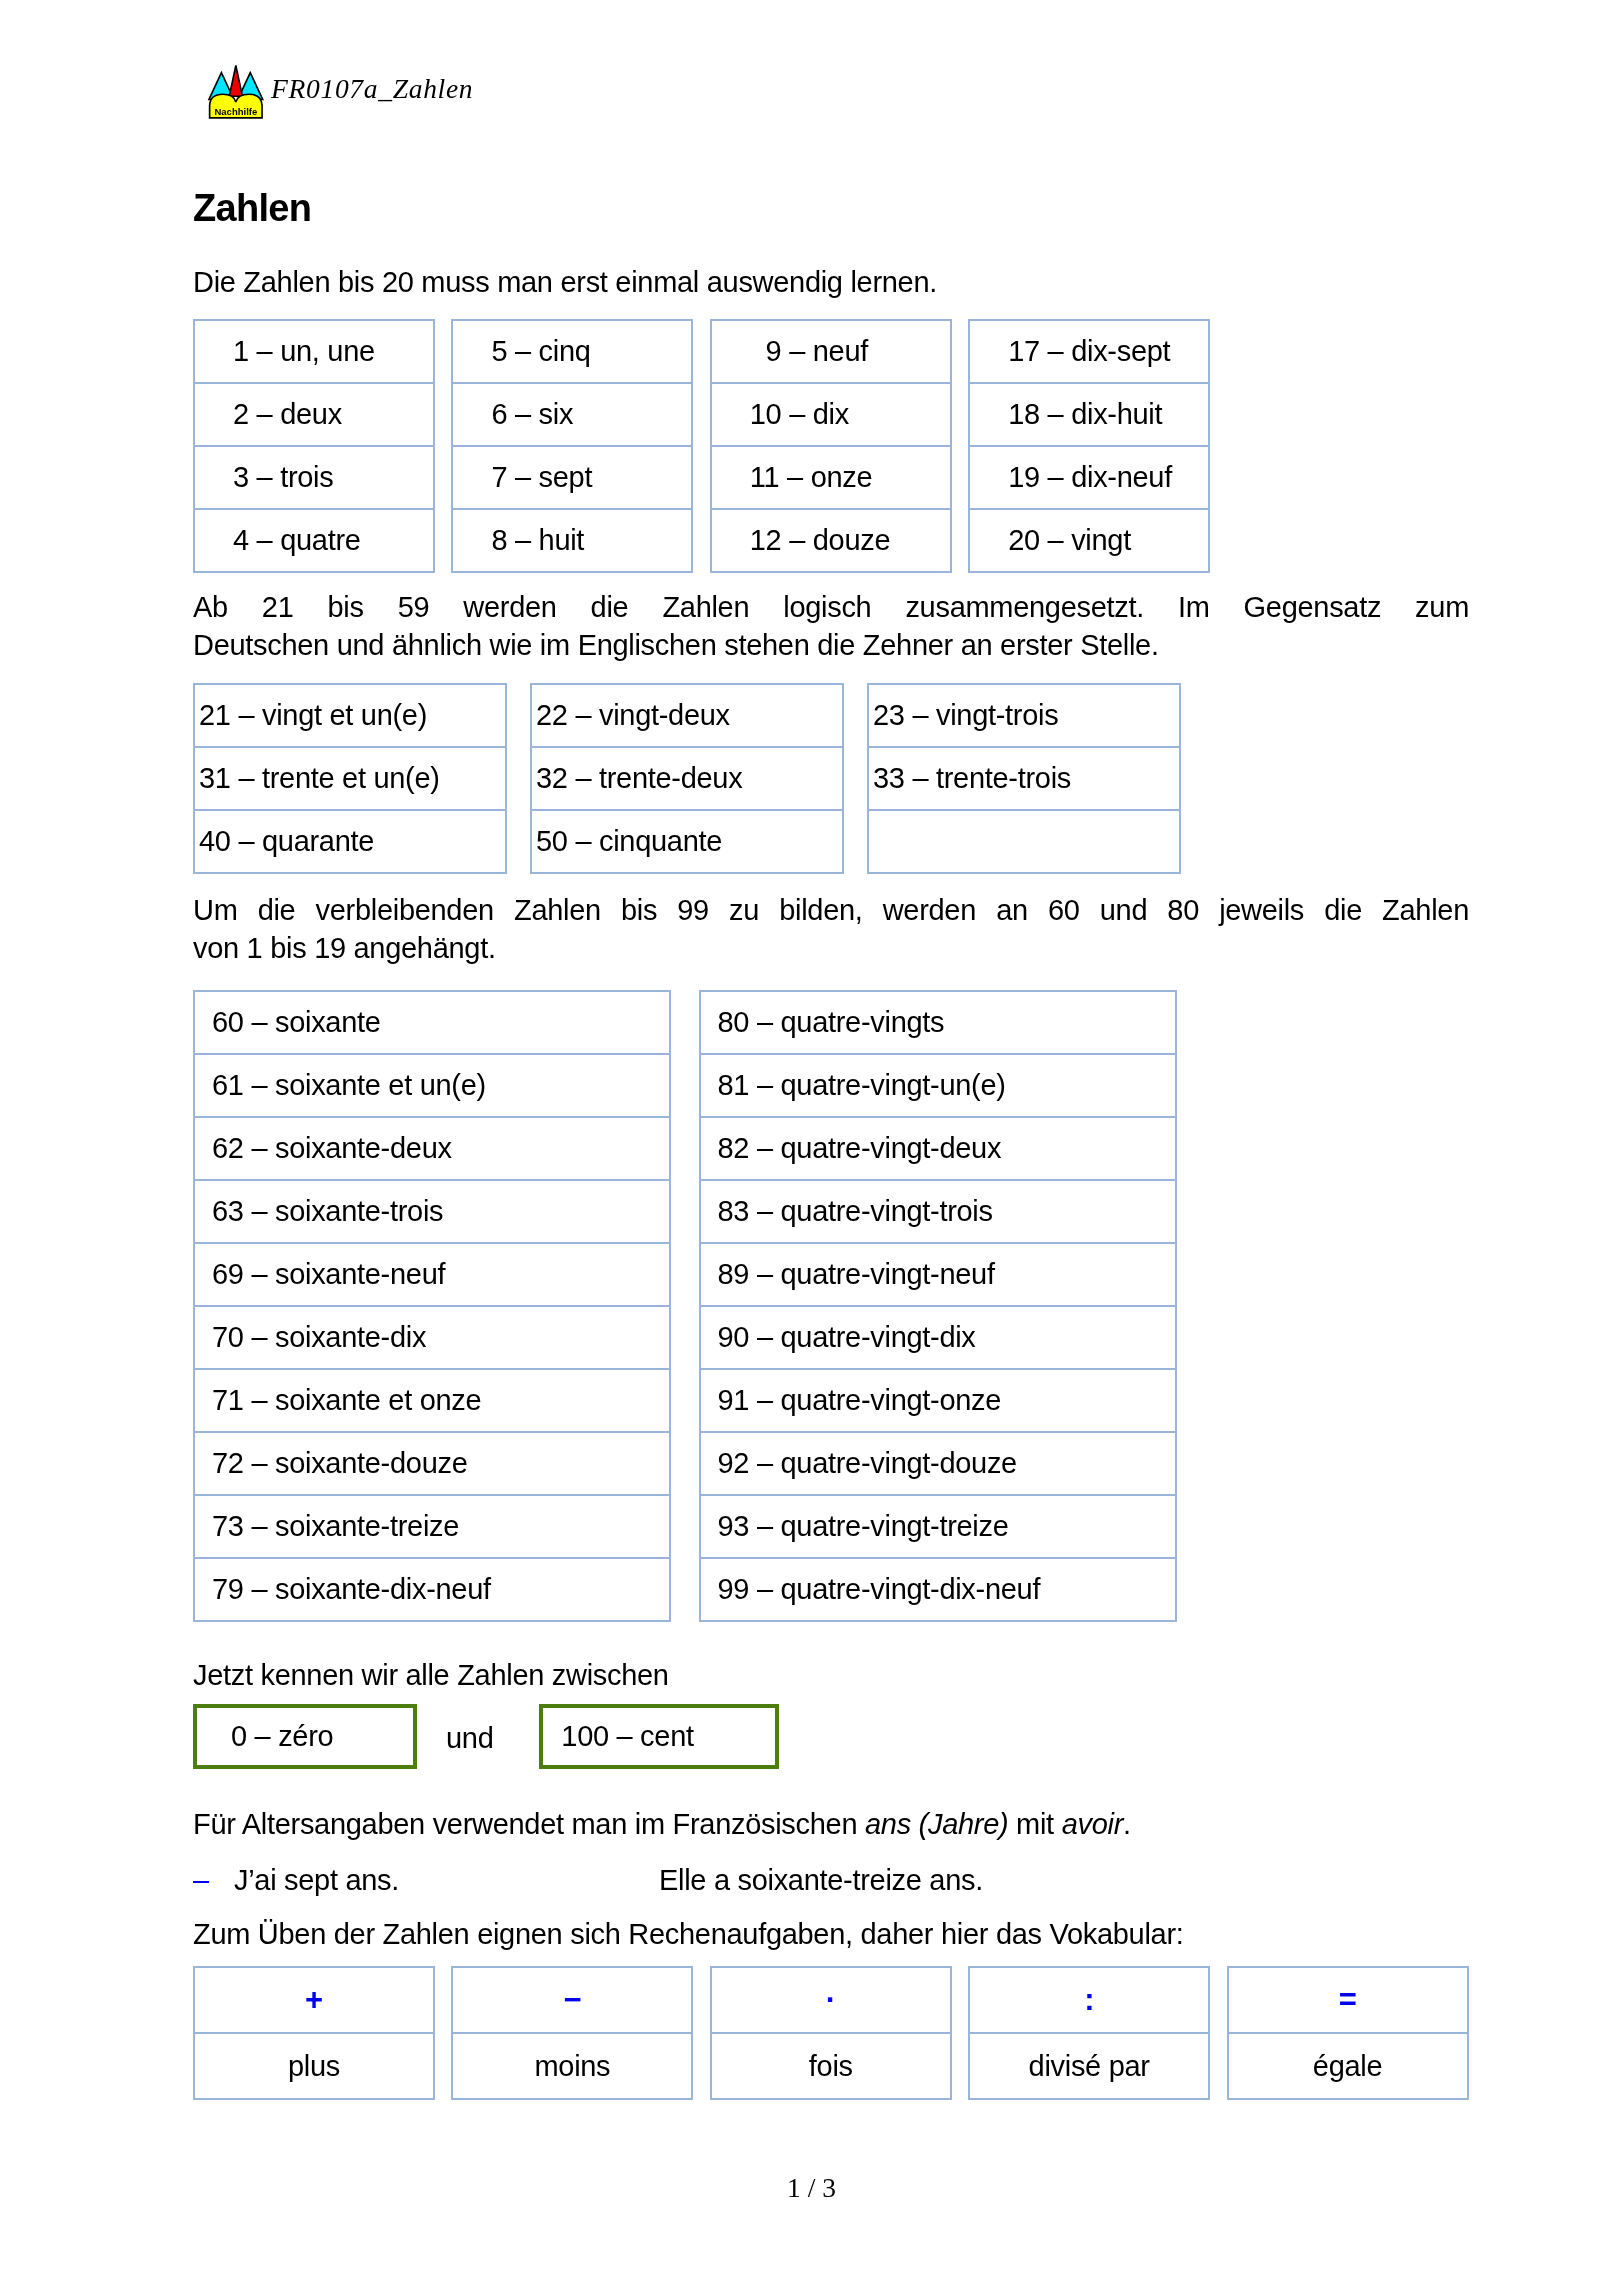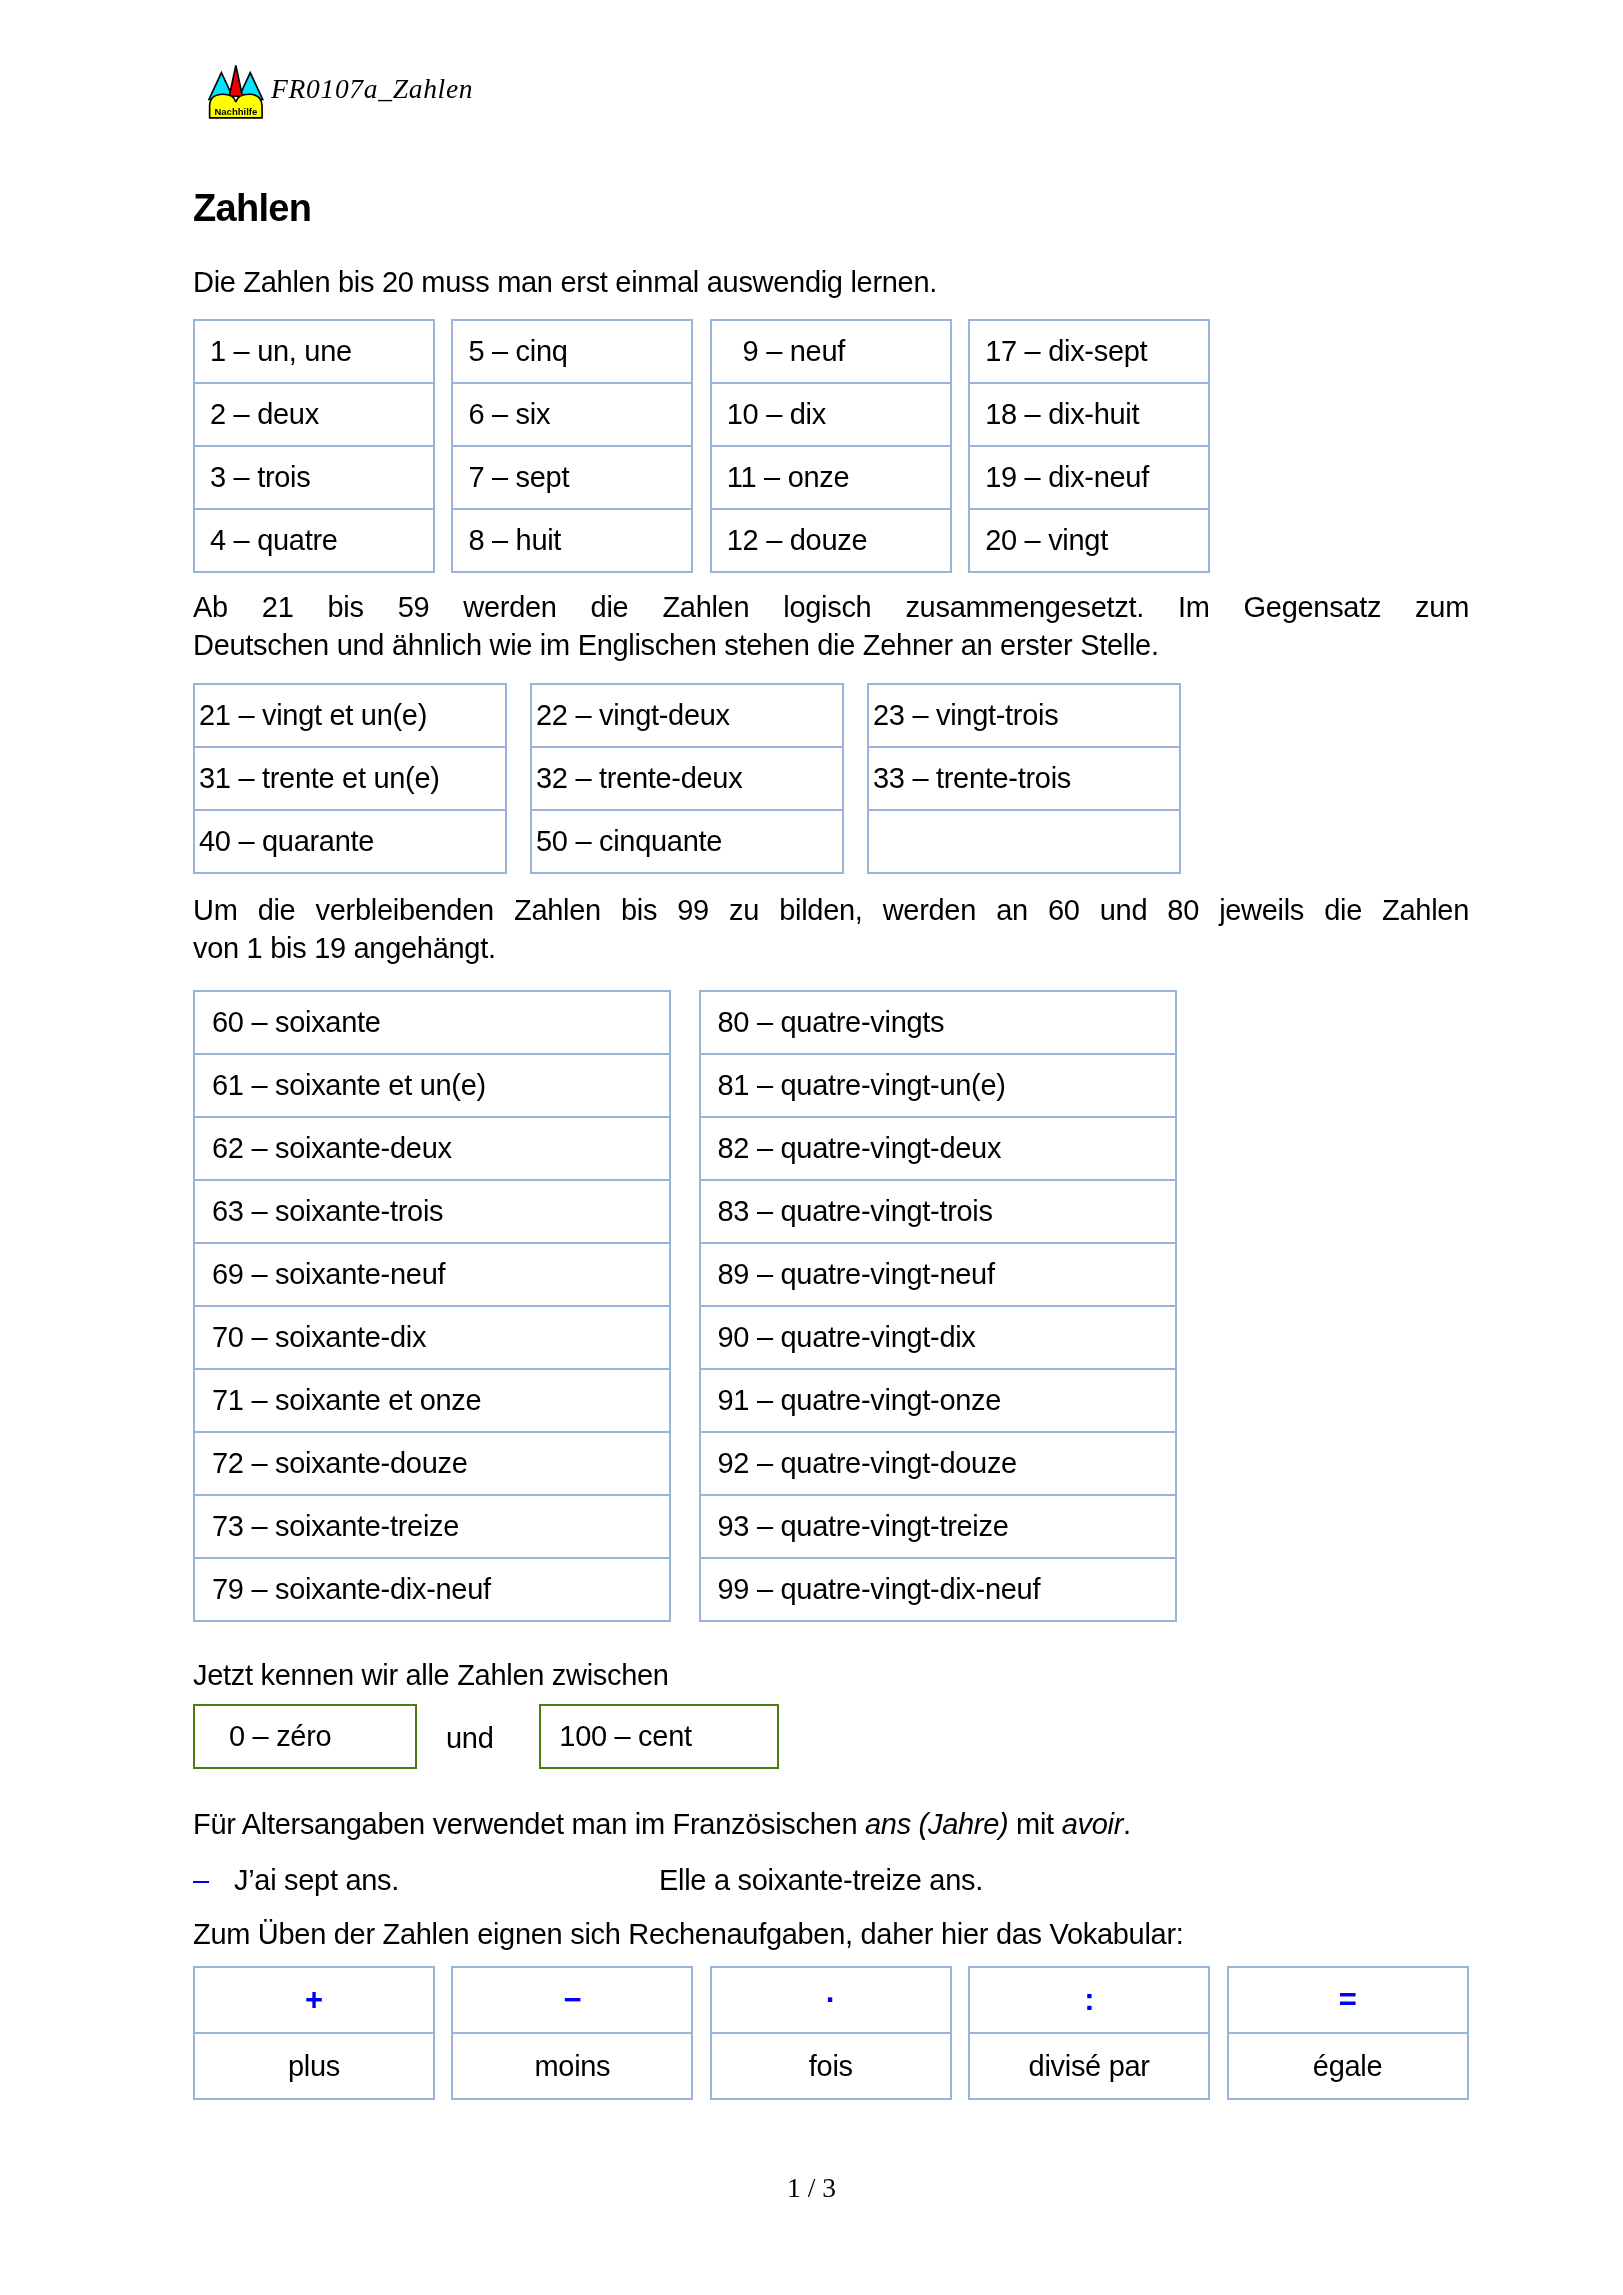--- a/index.html
+++ b/index.html
@@ -27,26 +27,26 @@
   
   .tbl{position:absolute;left:193px;display:flex;}
   .col{display:flex;flex-direction:column;}
   .cell{
     box-sizing:border-box;border:2px solid #9ab5d9;background:#fff;
     display:flex;align-items:center;
     font-size:29px;letter-spacing:-0.3px;
   }
   .cell + .cell{margin-top:-2px;}
   .t1 .col{width:242px;margin-right:16.4px;} .t1 .col:last-child{margin-right:4px;}
-  .t1 .cell{height:65px;padding-left:15px;}
+  .t1 .cell{height:65px;padding-left:38px;}
   .t2 .col{width:314px;margin-right:23px;} .t2 .col:last-child{margin-right:0;}
   .t2 .cell{height:65px;padding-left:4px;}
   .t3 .col{width:478px;margin-right:27.5px;} .t3 .col:last-child{margin-right:0;}
   .t3 .cell{height:65px;padding-left:17px;}
-  .box{position:absolute;box-sizing:border-box;border:2px solid #4d7c0f;height:65px;
+  .box{position:absolute;box-sizing:border-box;border:4px solid #4d7c0f;height:65px;
        display:flex;align-items:center;font-size:29px;letter-spacing:-0.3px;}
   .ops .col{width:242px;margin-right:16.4px;} .ops .col:last-child{margin-right:0;}
   .ops .cell{height:68px;justify-content:center;padding-left:0;}
   .op-sym{color:#0000f0;font-weight:bold;font-size:31px;}
   .it{font-style:italic;}
   .dash-blue{color:#0000f0;}
   .footer{
     position:absolute;left:0;top:2172px;width:100%;text-align:center;
     font-family:"Liberation Serif",serif;font-size:27.5px;
   }

